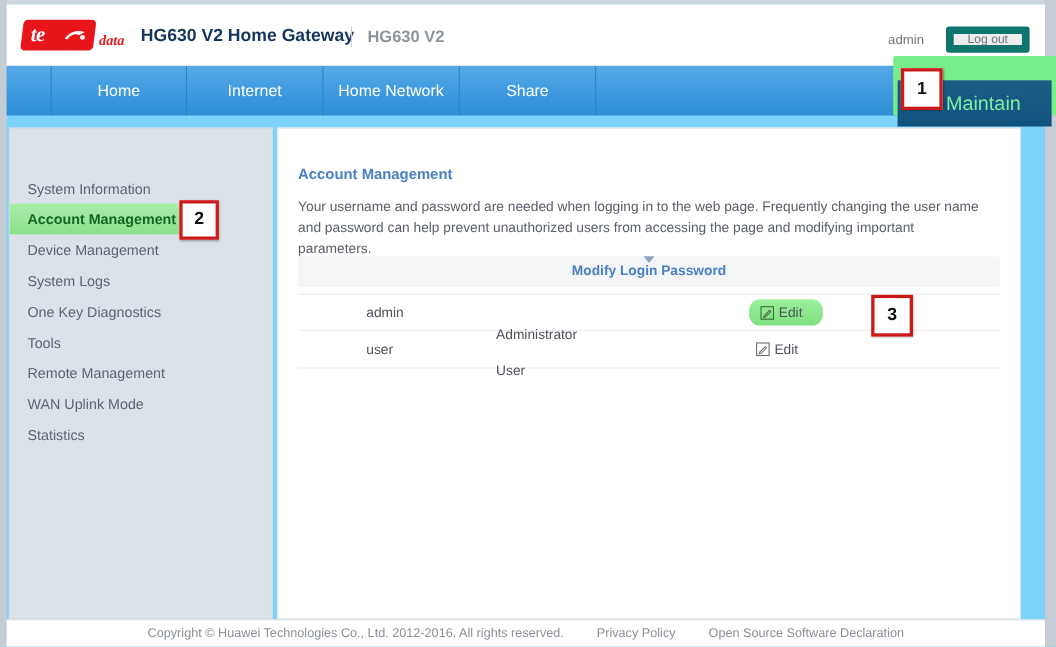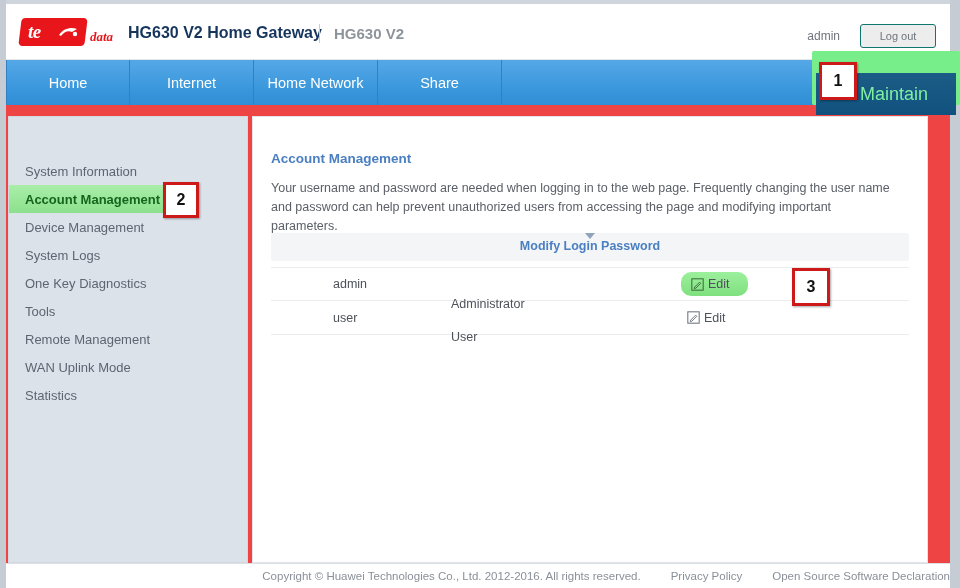--- a/index.html
+++ b/index.html
@@ -5,21 +5,21 @@
   * { box-sizing: border-box; margin: 0; padding: 0; }
   html, body {
     width: 960px; height: 588px;
     font-family: "Liberation Sans", sans-serif;
     background: #b9c0c9;
     overflow: hidden;
   }
   #page {
     position: relative;
     width: 960px; height: 588px;
-    background: #ef4444;
+    background: #7dd3fc;
   }
 
   
   .frame-left  { position:absolute; left:0; top:0; width:6px; height:588px; background:#c6ccd4; }
   .frame-right { position:absolute; right:0; top:0; width:10px; height:588px; background:#c6ccd4; }
   .frame-top   { position:absolute; left:0; top:0; width:960px; height:4px; background:#cfd5dc; }
 
   
   .header {
     position: absolute; left: 6px; top: 4px;
@@ -69,33 +69,34 @@
     white-space: nowrap;
   }
   .user-name {
     position:absolute; right:110px; top:25px;
     font-size:12px; color:#6f757d;
   }
   .logout-btn {
     position:absolute; right:14px; top:20px;
     width:76px; height:24px;
     background:#ededed;
-    border:1px solid #0f766e;
+    border:7px solid #0f766e;
     border-radius:3px;
     font-size:11px; color:#6f757d;
     display:flex; align-items:center; justify-content:center;
     cursor:pointer;
   }
 
   
   .navbar {
     position:absolute; left:6px; top:60px;
     width:944px; height:45px;
     background: linear-gradient(180deg,#55a8e6 0%,#3f9ade 52%,#2f8ed6 100%);
     display:flex;
+    padding-left:40px;
   }
   .nav-item {
     width:124px; height:45px;
     display:flex; align-items:center; justify-content:center;
     color:#ffffff; font-size:14.5px;
     border-right:1px solid #3280c4;
     cursor:pointer;
     position:relative;
   }
   .nav-item:first-child { border-left:1px solid #3280c4; }
@@ -194,21 +195,21 @@
     padding:5px 18px 5px 10px;
   }
   .pencil { display:inline-block; }
 
   
   .footer {
     position:absolute; left:6px; bottom:0px;
     width:944px; height:25px;
     background:#ffffff;
     border-top:1px solid #dcdfe3;
-    display:flex; align-items:center; justify-content:flex-end;
+    display:flex; align-items:center; justify-content:center;
     gap:30px;
     font-size:11.5px; color:#8a9098;
   }
   .footer a { color:#8a9098; text-decoration:none; cursor:pointer; }
 
   
   .callout {
     position:absolute;
     background:#ffffff;
     border:3px solid #cc1a1a;

